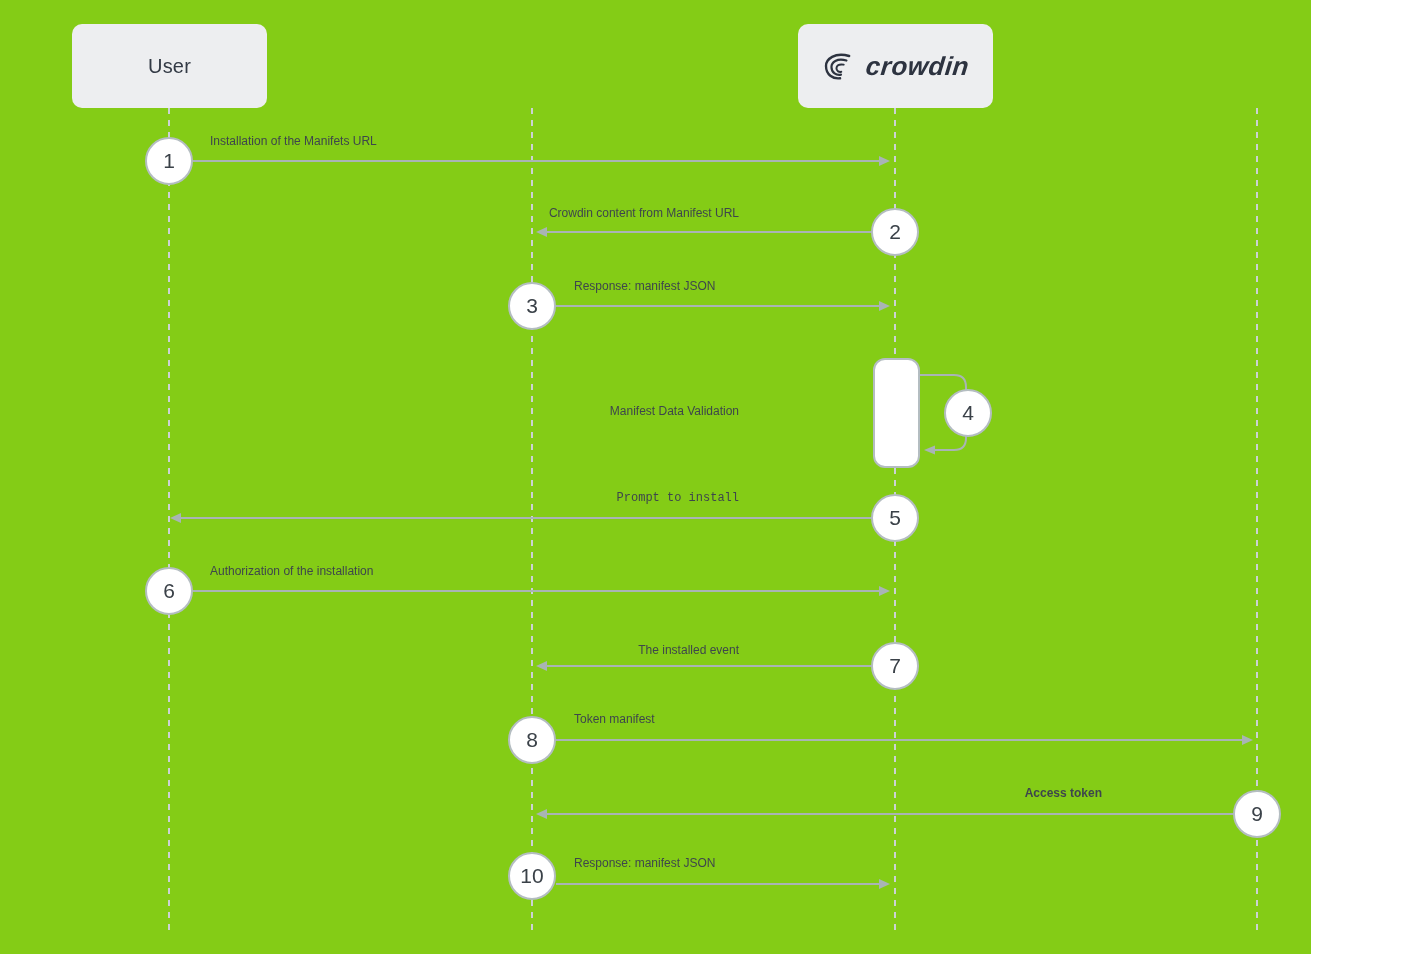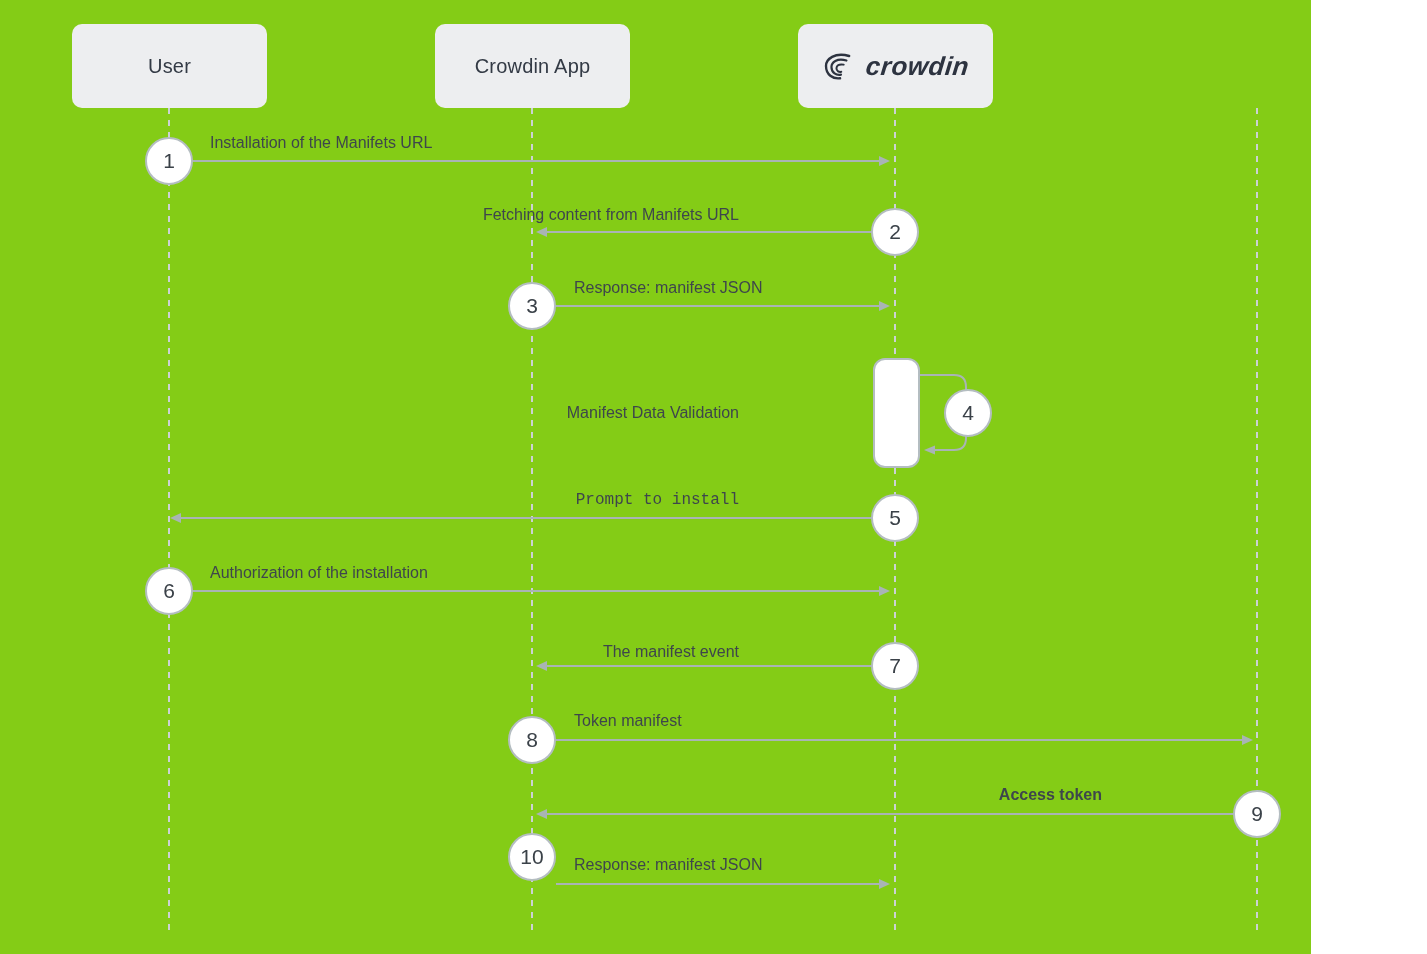--- a/index.html
+++ b/index.html
@@ -85,21 +85,21 @@
     box-sizing: border-box;
     display: flex;
     align-items: center;
     justify-content: center;
     font-size: 21px;
     color: #3a4148;
   }
   
   .msg-label {
     position: absolute;
-    font-size: 16px;
+    font-size: 12px;
     color: #3e464c;
     white-space: nowrap;
   }
   
   .activation {
     position: absolute;
     left: 873px;
     top: 358px;
     width: 47px;
     height: 110px;
@@ -121,44 +121,41 @@
 
   <div class="lifeline" style="left:168px;"></div>
   <div class="lifeline" style="left:531px;"></div>
   <div class="lifeline" style="left:894px;"></div>
   <div class="lifeline" style="left:1256px;"></div>
 
   <div class="actor-box" style="left:72px;">
     <span>User</span>
   </div>
 
-  <div class="actor-box" style="left:435px;">
-    <span>Crowdin App</span>
-  </div>
 
   <div class="actor-box" style="left:798px;">
     <span class="crowdin-logo">
       <svg width="40" height="32" viewBox="0 0 44 34">
         <g fill="none" stroke="#2d3340" stroke-linecap="round">
           <path d="M31 6 C15 1.5, 5.5 9.5, 5.5 17 C5.5 26.5, 13 31.5, 21 30.5" stroke-width="2.6"></path>
           <path d="M28 11 C17.5 8, 11.5 13, 11.5 18 C11.5 24.5, 17 27.5, 22 26.5" stroke-width="2.4"></path>
           <path d="M25 15.5 C19.5 14.5, 17 16.5, 17 19.5 C17 22.6, 20 24, 22.3 23.4" stroke-width="2.2"></path>
         </g>
       </svg>
       <span class="crowdin-wordmark">crowdin</span>
     </span>
   </div>
 
 
   <div class="arrow right" style="left:193px; top:160px; width:687px;"></div>
   <div class="msg-label" style="left:210px; top:134px;">Installation of the Manifets URL</div>
   <div class="num-circle" style="left:145px; top:137px;">1</div>
 
   <div class="arrow left" style="left:546px; top:231px; width:325px;"></div>
-  <div class="msg-label" style="right:572px; top:206px;">Fetching content from Manifets URL</div>
+  <div class="msg-label" style="right:572px; top:206px;">Crowdin content from Manifest URL</div>
   <div class="num-circle" style="left:871px; top:208px;">2</div>
 
   <div class="arrow right" style="left:556px; top:305px; width:324px;"></div>
   <div class="msg-label" style="left:574px; top:279px;">Response: manifest JSON</div>
   <div class="num-circle" style="left:508px; top:282px;">3</div>
 
   <div class="activation"></div>
   <svg class="self-loop" width="60" height="92" viewBox="0 0 60 92">
     <path d="M2 7 H36 Q48 7 48 19 V70 Q48 82 36 82 H16" fill="none" stroke="#a9b4b5" stroke-width="2"></path>
     <polygon points="6,82 17,77.5 17,86.5" fill="#a9b4b5"></polygon>
@@ -168,28 +165,28 @@
 
   <div class="arrow left" style="left:180px; top:517px; width:691px;"></div>
   <div class="msg-label" style="right:572px; top:491px;font-family:Liberation Mono, monospace;">Prompt to install</div>
   <div class="num-circle" style="left:871px; top:494px;">5</div>
 
   <div class="arrow right" style="left:193px; top:590px; width:687px;"></div>
   <div class="msg-label" style="left:210px; top:564px;">Authorization of the installation</div>
   <div class="num-circle" style="left:145px; top:567px;">6</div>
 
   <div class="arrow left" style="left:546px; top:665px; width:325px;"></div>
-  <div class="msg-label" style="right:572px; top:643px;">The manifest event</div>
+  <div class="msg-label" style="right:572px; top:643px;">The installed event</div>
   <div class="num-circle" style="left:871px; top:642px;">7</div>
 
   <div class="arrow right" style="left:556px; top:739px; width:687px;"></div>
   <div class="msg-label" style="left:574px; top:712px;">Token manifest</div>
   <div class="num-circle" style="left:508px; top:716px;">8</div>
 
   <div class="arrow left" style="left:546px; top:813px; width:687px;"></div>
   <div class="msg-label" style="right:209px; top:786px;font-weight:bold;">Access token</div>
   <div class="num-circle" style="left:1233px; top:790px;">9</div>
 
   <div class="arrow right" style="left:556px; top:883px; width:324px;"></div>
   <div class="msg-label" style="left:574px; top:856px;">Response: manifest JSON</div>
-  <div class="num-circle" style="left:508px; top:833px;">10</div>
+  <div class="num-circle" style="left:508px; top:852px;">10</div>
 
 </div>
 
 </body></html>

